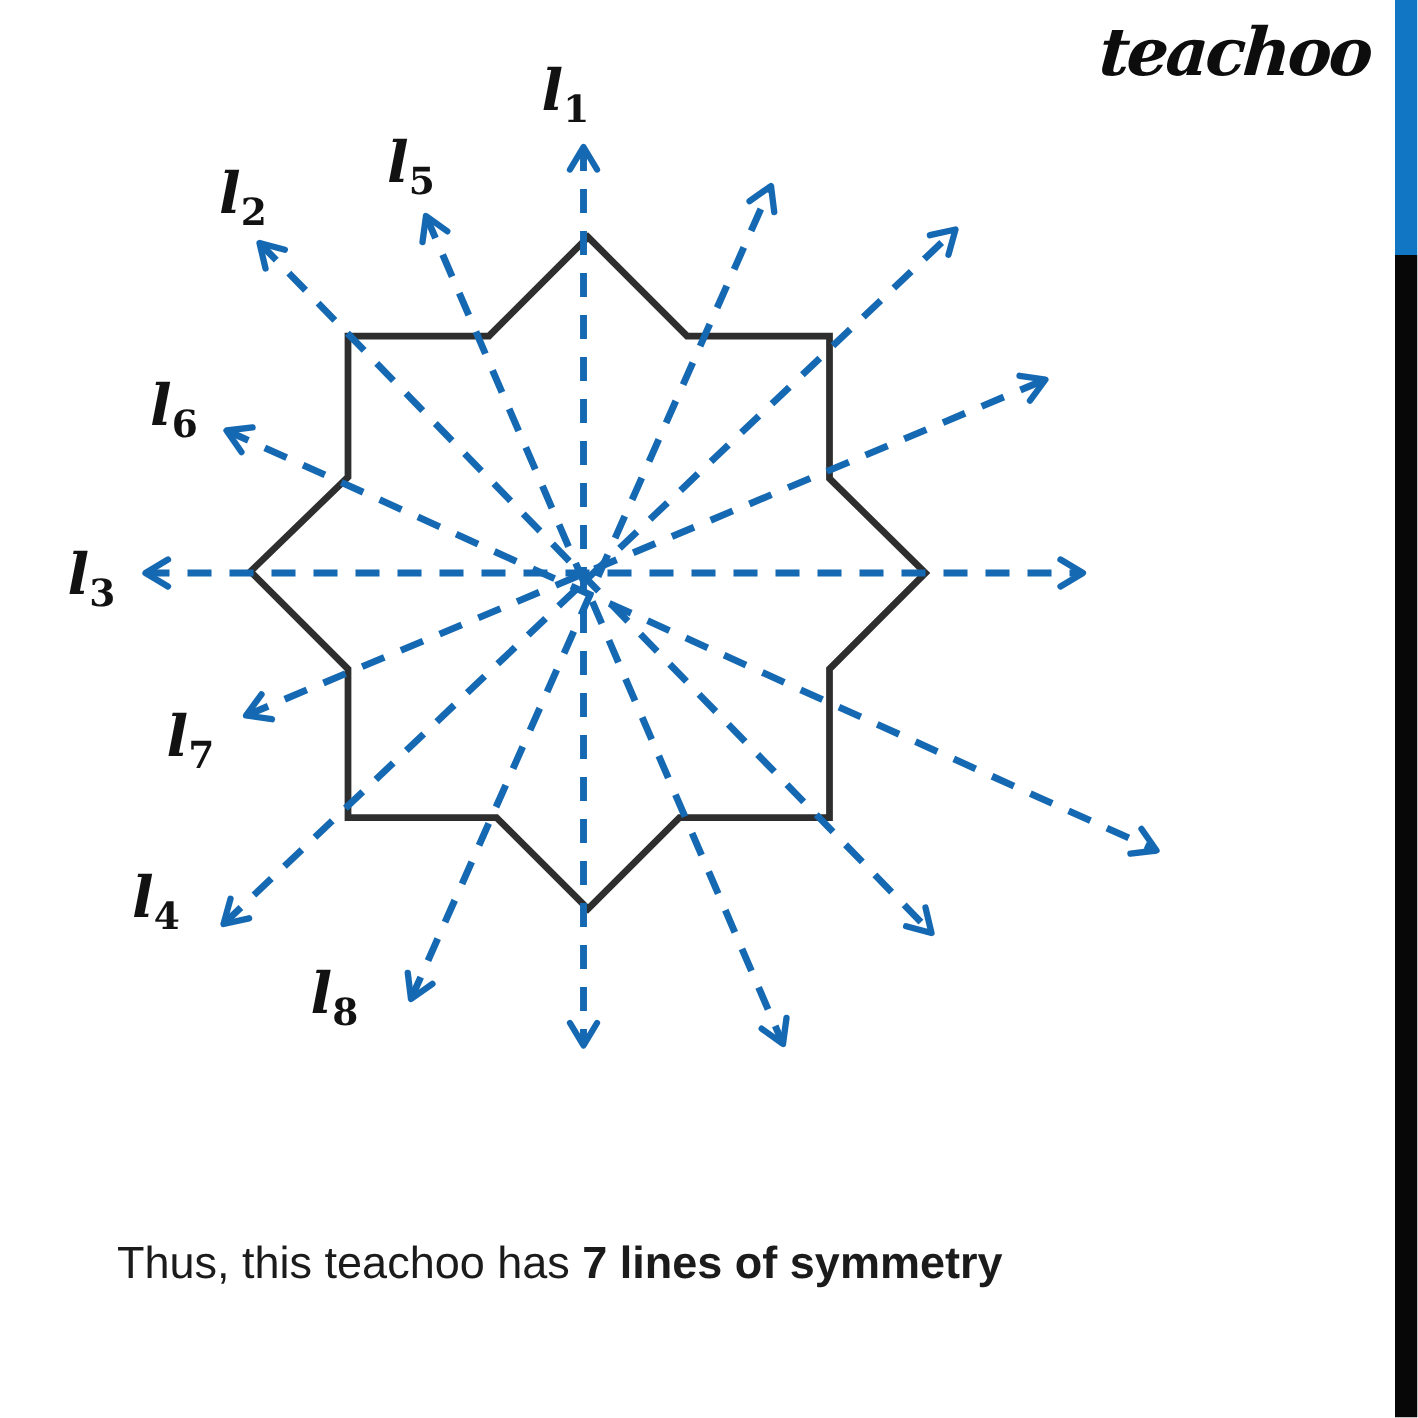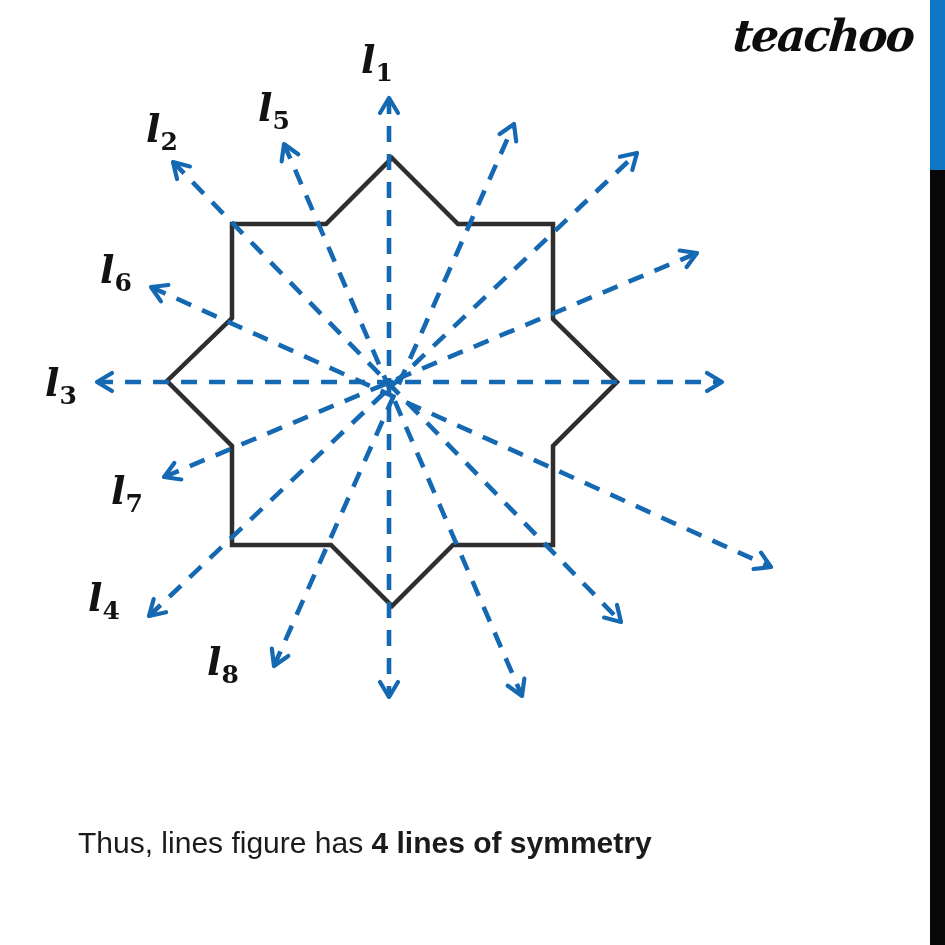--- a/index.html
+++ b/index.html
@@ -62,16 +62,16 @@
       <text x="162" y="142" text-anchor="middle" fill="#121212" font-family="&quot;DejaVu Serif&quot;, serif" font-size="38" font-weight="bold"><tspan font-style="italic">l</tspan><tspan font-size="25" dy="8">2</tspan></text>
       <text x="61" y="396" text-anchor="middle" fill="#121212" font-family="&quot;DejaVu Serif&quot;, serif" font-size="38" font-weight="bold"><tspan font-style="italic">l</tspan><tspan font-size="25" dy="8">3</tspan></text>
       <text x="104" y="611" text-anchor="middle" fill="#121212" font-family="&quot;DejaVu Serif&quot;, serif" font-size="38" font-weight="bold"><tspan font-style="italic">l</tspan><tspan font-size="25" dy="8">4</tspan></text>
       <text x="274" y="121" text-anchor="middle" fill="#121212" font-family="&quot;DejaVu Serif&quot;, serif" font-size="38" font-weight="bold"><tspan font-style="italic">l</tspan><tspan font-size="25" dy="8">5</tspan></text>
       <text x="116" y="283" text-anchor="middle" fill="#121212" font-family="&quot;DejaVu Serif&quot;, serif" font-size="38" font-weight="bold"><tspan font-style="italic">l</tspan><tspan font-size="25" dy="8">6</tspan></text>
       <text x="127" y="504" text-anchor="middle" fill="#121212" font-family="&quot;DejaVu Serif&quot;, serif" font-size="38" font-weight="bold"><tspan font-style="italic">l</tspan><tspan font-size="25" dy="8">7</tspan></text>
       <text x="223" y="675" text-anchor="middle" fill="#121212" font-family="&quot;DejaVu Serif&quot;, serif" font-size="38" font-weight="bold"><tspan font-style="italic">l</tspan><tspan font-size="25" dy="8">8</tspan></text>
     </svg>
 
   <div class="caption">
-    <span>Thus, lines figure has </span><span class="bold">4 lines of symmetry</span>
+    <span>Thus, this teachoo has </span><span class="bold">7 lines of symmetry</span>
   </div>
 
 </div>
 
 </body></html>

